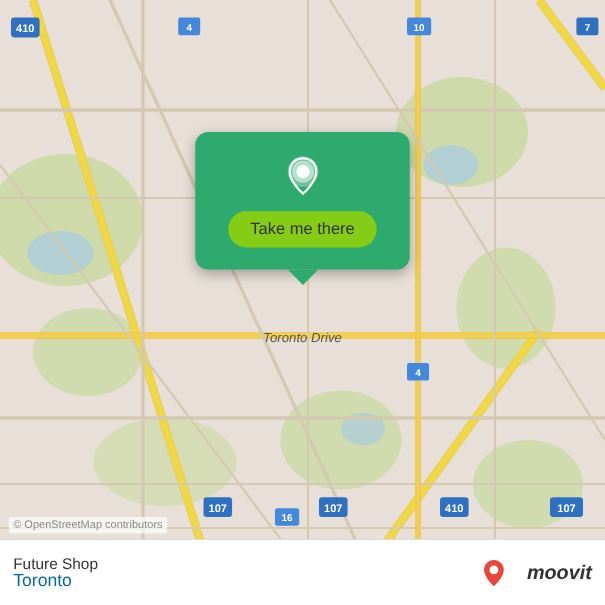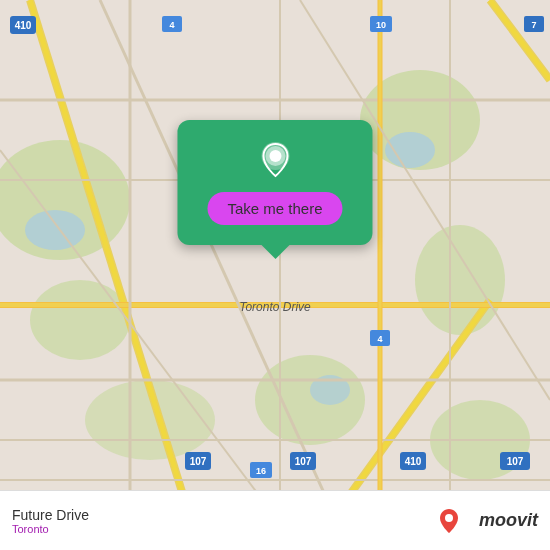--- a/index.html
+++ b/index.html
@@ -112,21 +112,21 @@
       border-right: 14px solid transparent;
       border-top: 14px solid #2eaa6e;
     }
 
     .pin-icon {
       width: 40px;
       height: 40px;
     }
 
     #take-me-there-btn {
-      background: #d946ef;
+      background: #84cc16;
       color: #333;
       border: none;
       border-radius: 25px;
       padding: 8px 20px;
       font-size: 15px;
       font-weight: 500;
       cursor: pointer;
       white-space: nowrap;
     }
 
@@ -233,25 +233,26 @@
     <svg class="pin-icon" viewBox="0 0 40 40">
       <circle cx="20" cy="16" r="14" fill="white" opacity="0.3"></circle>
       <circle cx="20" cy="16" r="10" fill="white" opacity="0.5"></circle>
       <circle cx="20" cy="16" r="6" fill="white"></circle>
       <path d="M20 4 C13 4 8 9 8 16 C8 26 20 36 20 36 C20 36 32 26 32 16 C32 9 27 4 20 4Z" fill="none" stroke="white" stroke-width="2"></path>
     </svg>
 
     <button id="take-me-there-btn">Take me there</button>
   </div>
 
+  <div id="copyright">© OpenStreetMap contributors</div>
 
   <div id="bottom-bar">
     <div id="location-info">
-      <span id="location-name">Future Drive</span>
-      <span style="font-size:11px;color:#a21caf;">Toronto</span>
+      <span id="location-name">Future Shop</span>
+      <span style="font-size:16px;color:#0369a1;">Toronto</span>
     </div>
 
     <div id="moovit-logo">
 
       <svg width="28" height="28" viewBox="0 0 28 28">
         <path d="M14 2 C9 2 5 6 5 11 C5 18 14 26 14 26 C14 26 23 18 23 11 C23 6 19 2 14 2Z" fill="#e8453c"></path>
         <circle cx="14" cy="11" r="4" fill="white"></circle>
       </svg>
       <span class="moovit-text">moovit</span>
     </div>

